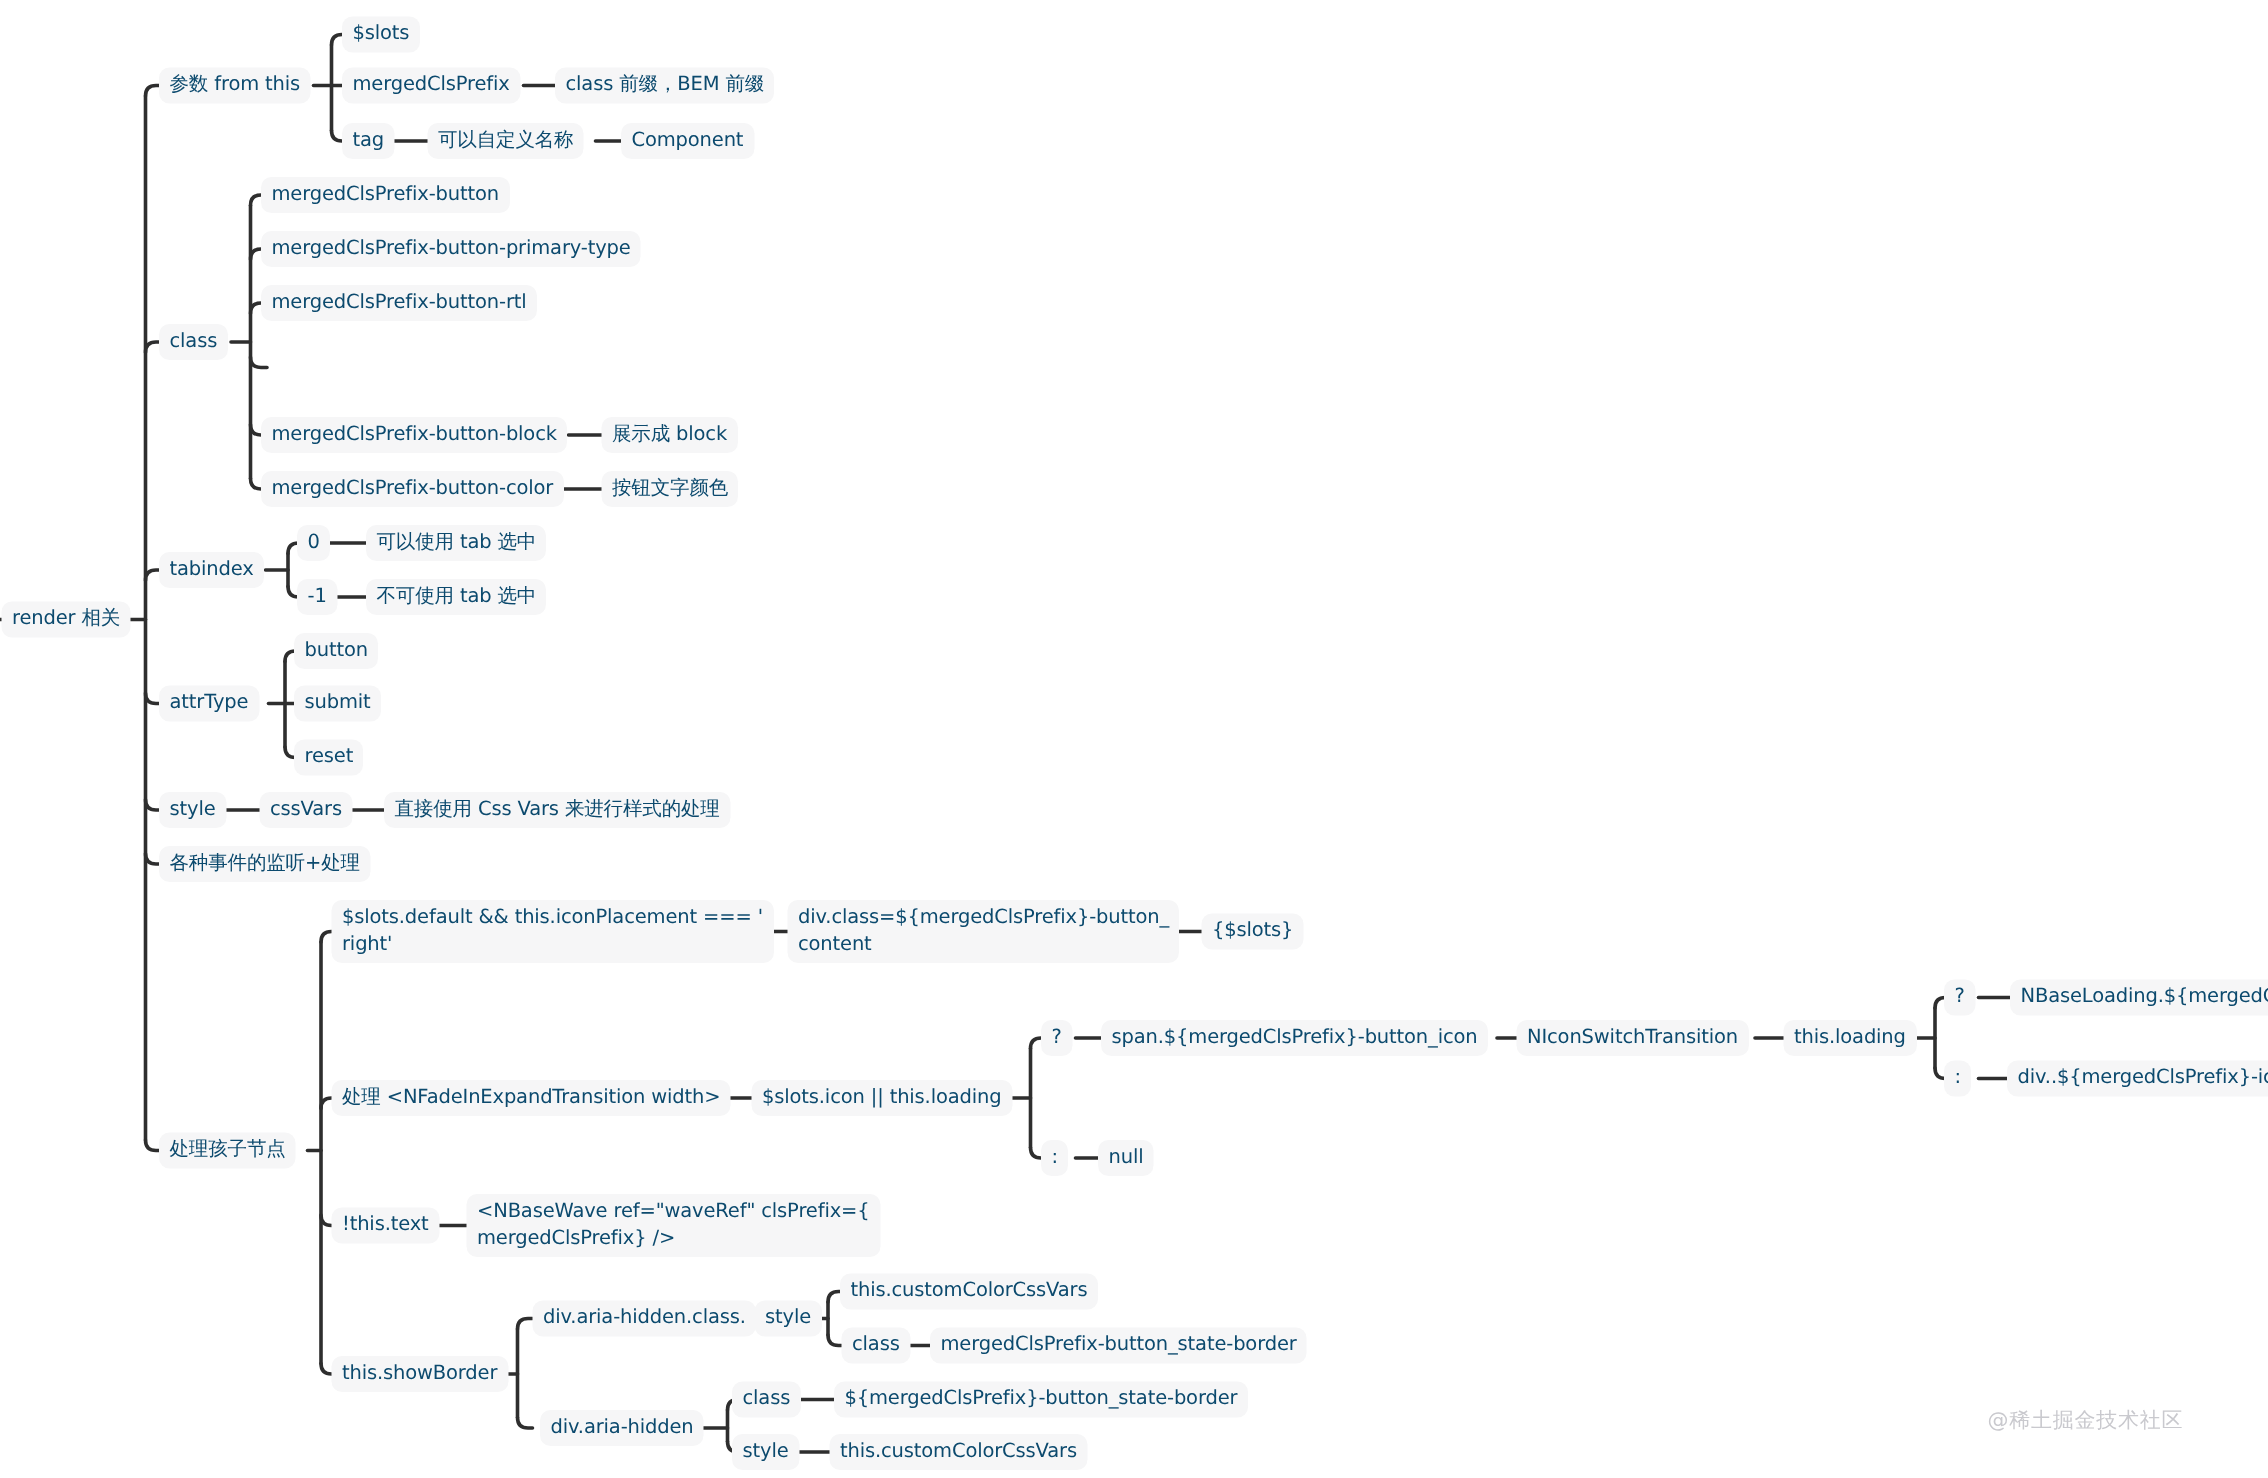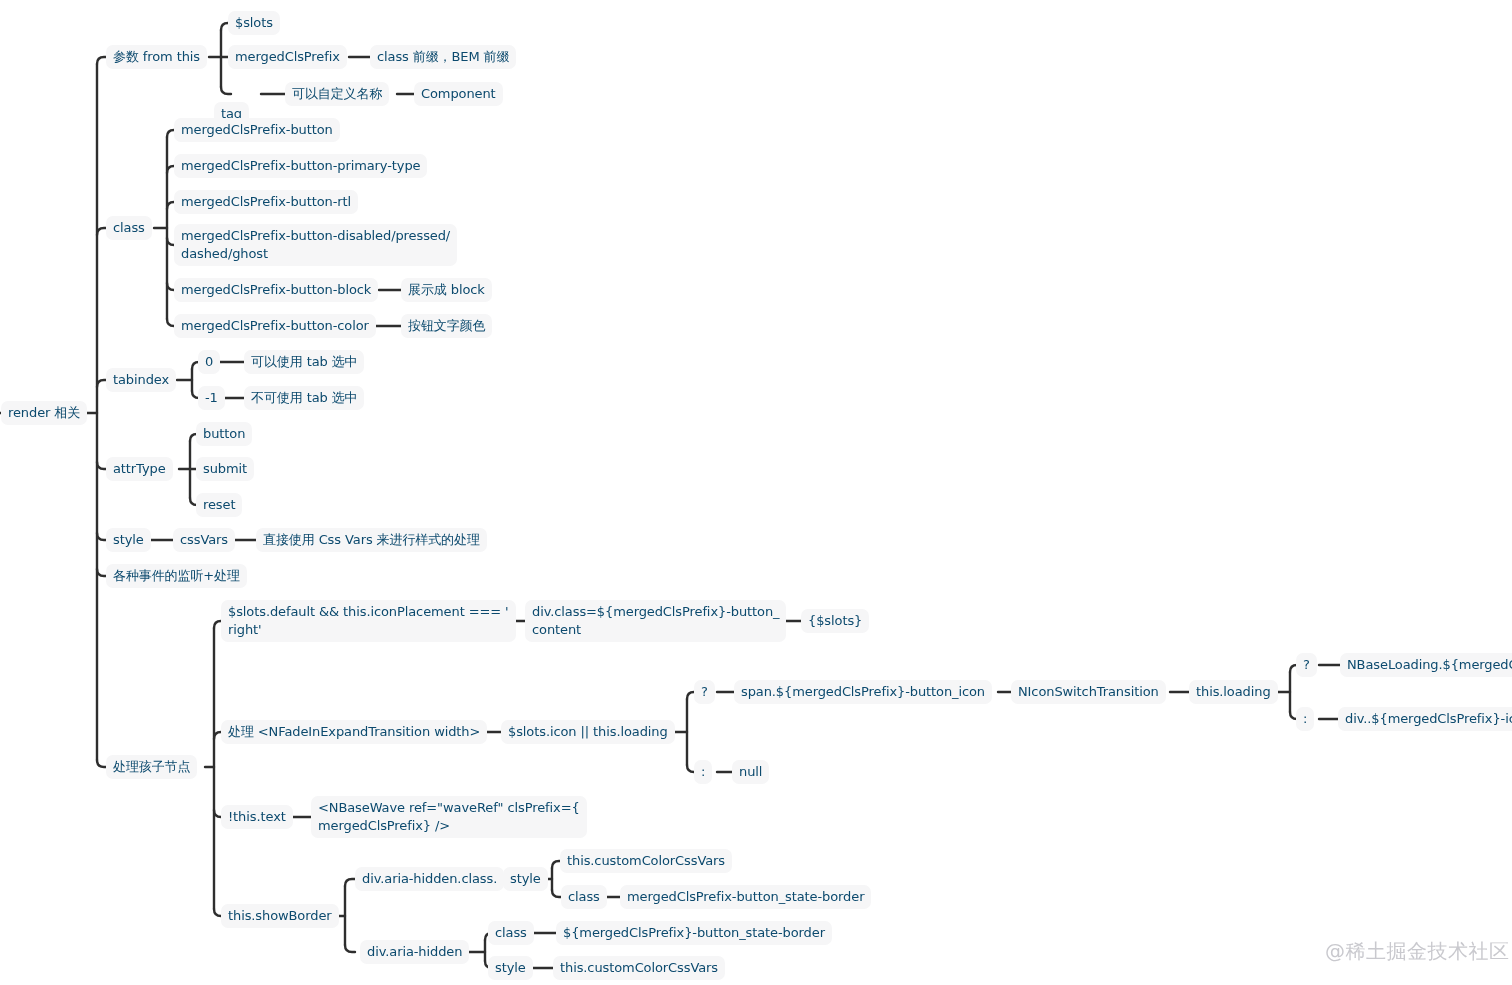--- a/index.html
+++ b/index.html
@@ -16,21 +16,21 @@
     line-height:18px;
     color:#0c4a6e;
     letter-spacing:-0.1px;
     white-space:nowrap;
     z-index:2;
   }
   .nd .ln{display:block;}
   .wm{
     position:absolute;
     color:#c9c9ce;
-    font-size:20px;
+    font-size:14px;
     letter-spacing:0.5px;
     white-space:nowrap;
     z-index:1;
   }
 </style>
 </head>
 <body>
 
 <div id="canvas">
 
@@ -134,32 +134,28 @@
       <path d="M 529 968 H 555"></path>
     </g>
   </svg>
 
   <div class="nd" style="left:8px;top:413px;">render 相关</div>
 
   <div class="nd" style="left:113px;top:57px;">参数 from this</div>
   <div class="nd" style="left:235px;top:23px;">$slots</div>
   <div class="nd" style="left:235px;top:57px;">mergedClsPrefix</div>
   <div class="nd" style="left:377px;top:57px;">class 前缀，BEM 前缀</div>
-  <div class="nd" style="left:221px;top:94px;margin-top:20px;">tag</div>
+  <div class="nd" style="left:235px;top:94px;">tag</div>
   <div class="nd" style="left:292px;top:94px;">可以自定义名称</div>
   <div class="nd" style="left:421px;top:94px;">Component</div>
 
   <div class="nd" style="left:113px;top:228px;">class</div>
   <div class="nd" style="left:181px;top:130px;">mergedClsPrefix-button</div>
   <div class="nd" style="left:181px;top:166px;">mergedClsPrefix-button-primary-type</div>
   <div class="nd" style="left:181px;top:202px;">mergedClsPrefix-button-rtl</div>
-  <div class="nd" style="left:181px;top:245px;">
-    <span class="ln">mergedClsPrefix-button-disabled/pressed/</span>
-    <span class="ln">dashed/ghost</span>
-  </div>
   <div class="nd" style="left:181px;top:290px;">mergedClsPrefix-button-block</div>
   <div class="nd" style="left:408px;top:290px;">展示成 block</div>
   <div class="nd" style="left:181px;top:326px;">mergedClsPrefix-button-color</div>
   <div class="nd" style="left:408px;top:326px;">按钮文字颜色</div>
 
   <div class="nd" style="left:113px;top:380px;">tabindex</div>
   <div class="nd" style="left:205px;top:362px;">0</div>
   <div class="nd" style="left:251px;top:362px;">可以使用 tab 选中</div>
   <div class="nd" style="left:205px;top:398px;">-1</div>
   <div class="nd" style="left:251px;top:398px;">不可使用 tab 选中</div>

